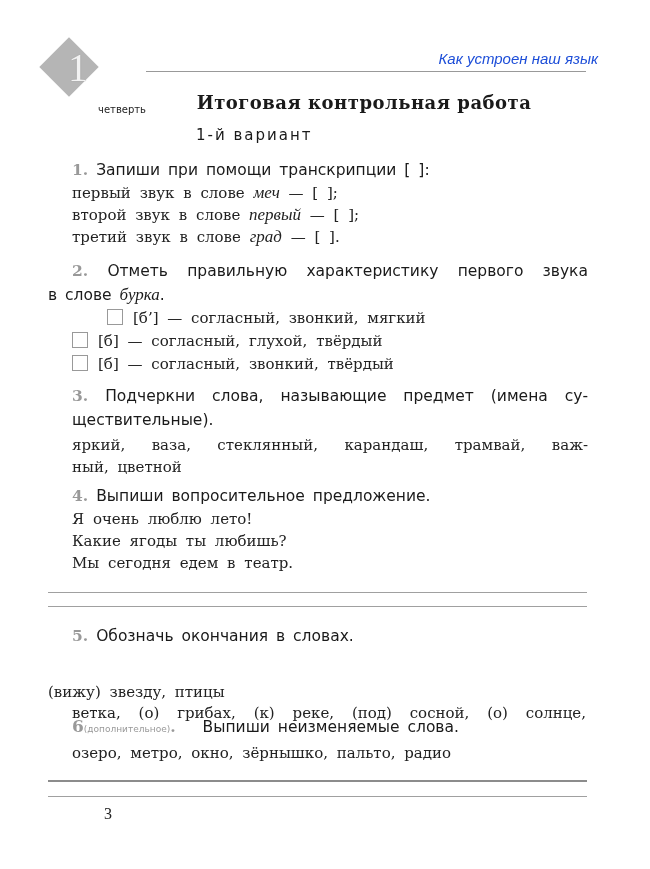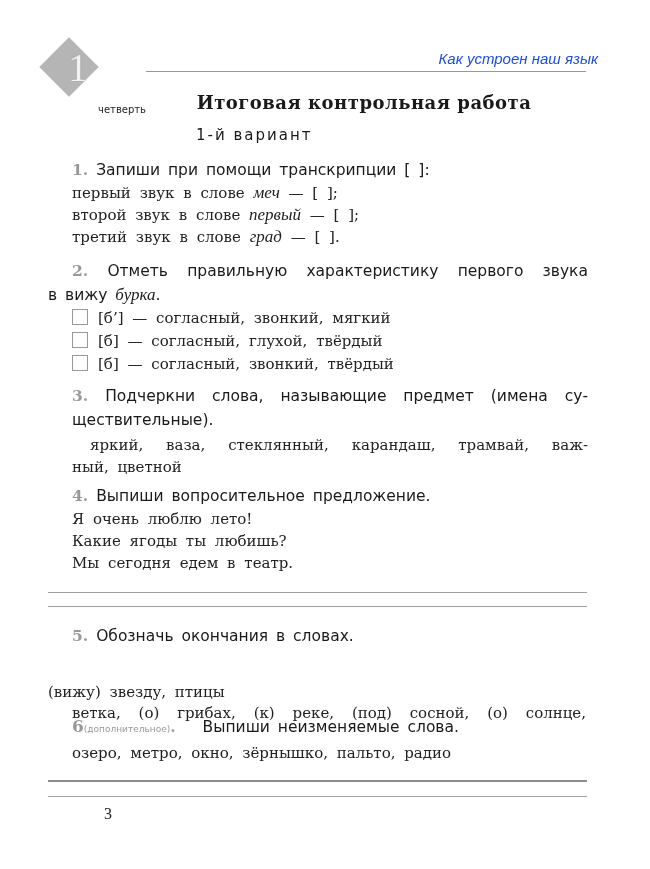--- a/index.html
+++ b/index.html
@@ -56,40 +56,40 @@
     <span>третий звук в слове </span><span class="ital">град</span><span> — [    ].</span>
   </div>
 </div>
 
 <div class="abs" style="left:72px; top:259px; width:516px;">
   <div class="task-head" style="text-align:justify; text-align-last:justify;">
     <span class="num">2.</span>
     <span>Отметь правильную характеристику первого звука</span>
   </div>
   <div class="task-head" style="margin-left:-24px;">
-    <span>в вижу </span><span class="ital">бурка</span><span>.</span>
+    <span>в слове </span><span class="ital">бурка</span><span>.</span>
   </div>
-  <div class="body-line" style="line-height:23px;">
+  <div class="body-line" style="line-height:23px;margin-left:35px;">
     <span class="checkbox"></span><span>[б’] — согласный, звонкий, мягкий</span>
   </div>
   <div class="body-line" style="line-height:23px;">
     <span class="checkbox"></span><span>[б] — согласный, глухой, твёрдый</span>
   </div>
   <div class="body-line" style="line-height:23px;">
     <span class="checkbox"></span><span>[б] — согласный, звонкий, твёрдый</span>
   </div>
 </div>
 
 <div class="abs" style="left:72px; top:384px; width:516px;">
   <div class="task-head" style="text-align:justify; text-align-last:justify;">
     <span class="num">3.</span>
     <span>Подчеркни слова, называющие предмет (имена су-</span>
   </div>
   <div class="task-head">ществительные).</div>
-  <div class="body-line" style="margin-top:2px; text-align:justify; text-align-last:justify;margin-left:18px;">яркий, ваза, стеклянный, карандаш, трамвай, важ-</div>
+  <div class="body-line" style="margin-top:2px; text-align:justify; text-align-last:justify;">яркий, ваза, стеклянный, карандаш, трамвай, важ-</div>
   <div class="body-line">ный, цветной</div>
 </div>
 
 <div class="abs" style="left:72px; top:484px;">
   <div class="task-head">
     <span class="num">4.</span>
     <span>Выпиши вопросительное предложение.</span>
   </div>
   <div class="body-line" style="line-height:22px;">Я очень люблю лето!</div>
   <div class="body-line" style="line-height:22px;">Какие ягоды ты любишь?</div>

